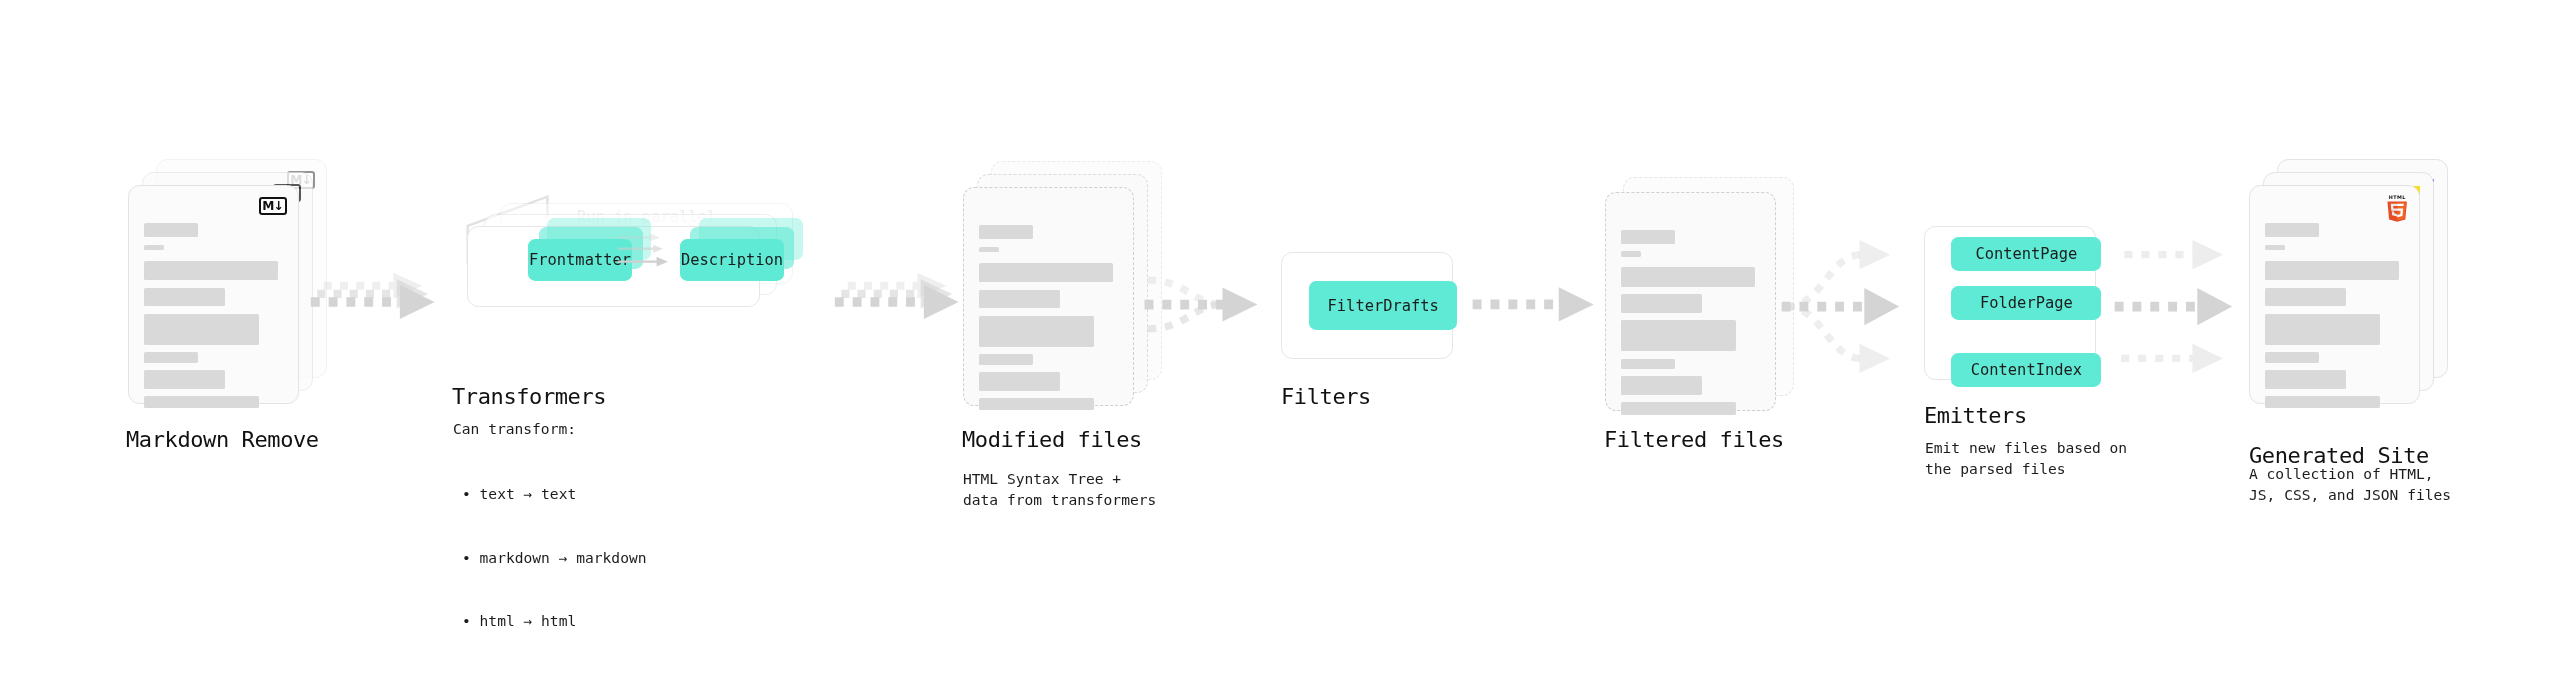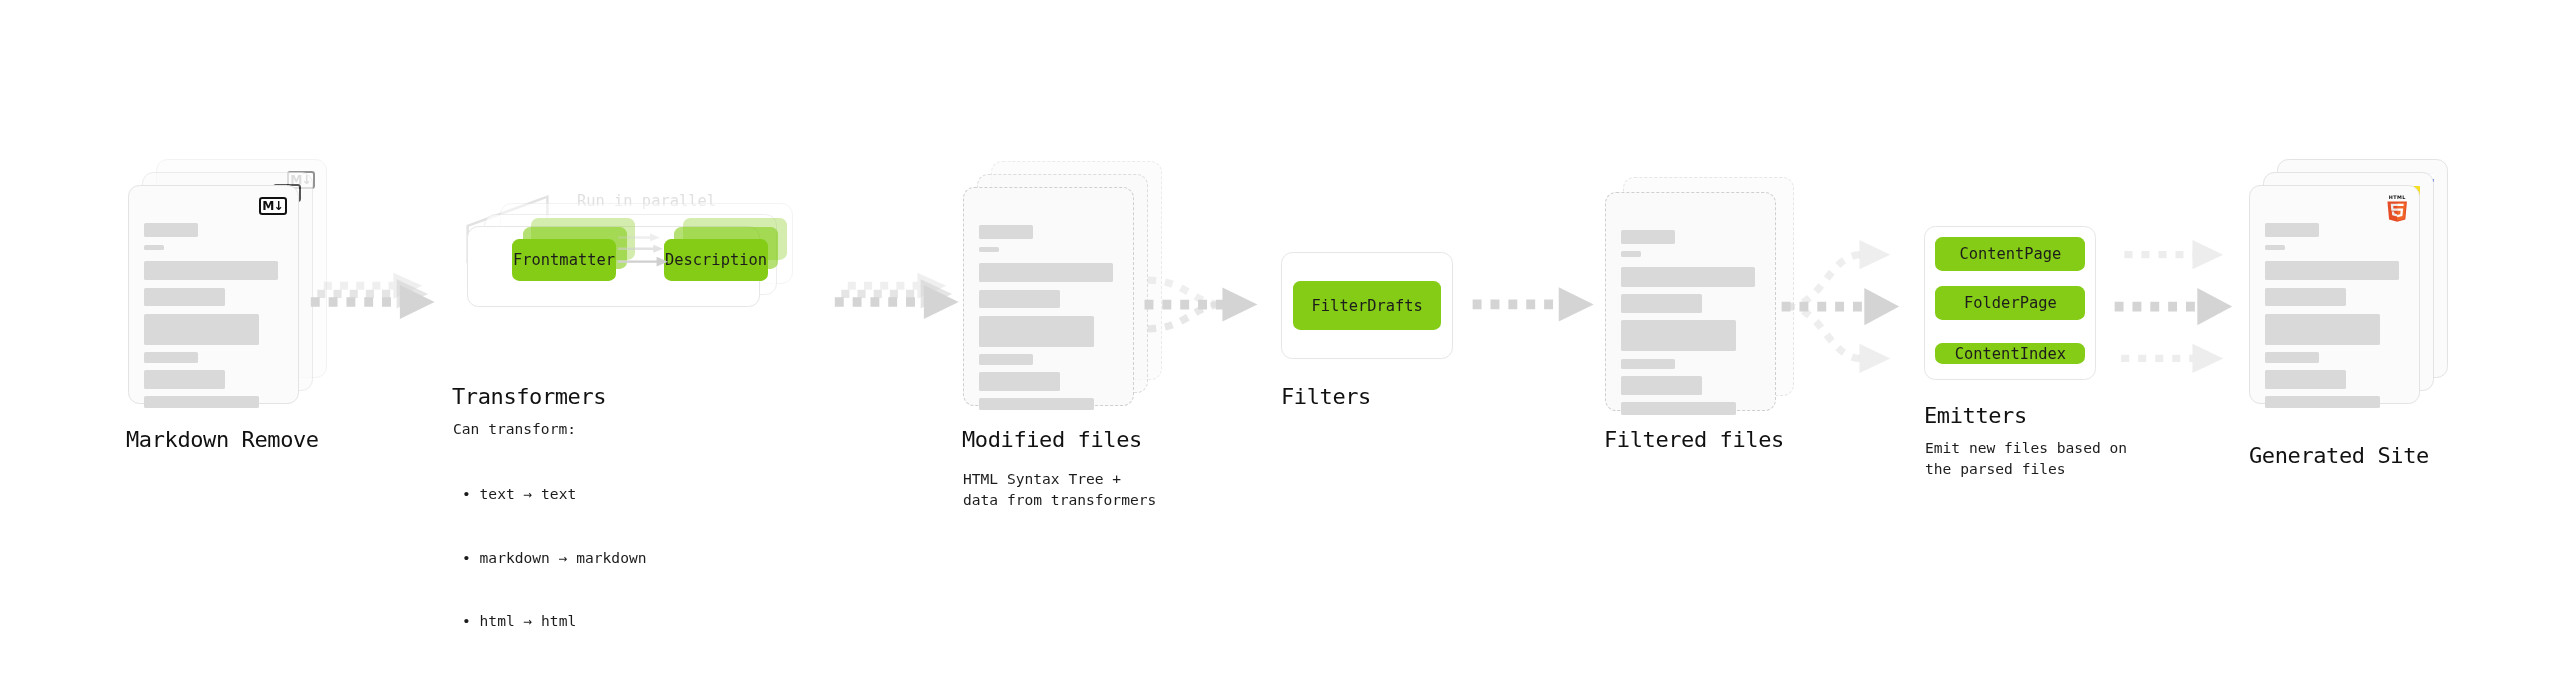--- a/index.html
+++ b/index.html
@@ -83,29 +83,30 @@
 
   
   .procbox {
     position: absolute;
     border: 1.6px solid #e6e6e6;
     border-radius: 11.4px;
     background: #ffffff;
     box-sizing: border-box;
   }
   .pill {
-    background: #84cc16;
+    background: #5eead4;
     border-radius: 7.3px;
     color: #1c1c1c;
     font-size: 15.4px;
     display: flex;
     align-items: center;
     justify-content: center;
     box-sizing: border-box;
     white-space: nowrap;
+    margin-left: 16px;
   }
 
   
   .title {
     position: absolute;
     font-size: 22px;
     letter-spacing: -0.4px;
     color: #111;
     white-space: nowrap;
   }
@@ -114,20 +115,21 @@
     font-size: 14.6px;
     line-height: 1.45;
     color: #1c1c1c;
     white-space: pre;
   }
   .annot {
     position: absolute;
     font-size: 15.4px;
     color: #e0e0e0;
     white-space: nowrap;
+    margin-top: 16px;
   }
   .bullets {
     position: absolute;
     font-size: 14.6px;
     line-height: 1.45;
     color: #1c1c1c;
     white-space: pre;
   }
 
   svg { display: block; overflow: visible; }
@@ -311,21 +313,21 @@
       <path d="M98 10 L136 28 L98 46 Z" fill="#d4d4d4" opacity="0.40"></path>
       <path d="M104 69 L147 92 L104 115 Z" fill="#d4d4d4"></path>
       <path d="M98 138 L136 156 L98 174 Z" fill="#d4d4d4" opacity="0.40"></path>
     </svg>
   </div>
 
   <div class="abs" style="left:1924px; top:226px;">
     <div class="procbox" style="left:0; top:0; width:172px; height:154px;"></div>
     <div class="pill abs" style="left:11.4px; top:11.4px; width:150px; height:34px;">ContentPage</div>
     <div class="pill abs" style="left:11.4px; top:60px; width:150px; height:34px;">FolderPage</div>
-    <div class="pill abs" style="left:11.4px; top:117px; width:150px; height:21px;">ContentIndex</div>
+    <div class="pill abs" style="left:11.4px; top:127px; width:150px; height:34px;">ContentIndex</div>
   </div>
 
   <div class="title" style="left:1924px; top:403px;">Emitters</div>
   <div class="caption" style="left:1925px; top:437px;">Emit new files based on
 the parsed files</div>
 
   <div class="abs" style="left:2113px; top:232px;">
     <svg width="150" height="154" viewBox="0 0 185 190">
       <g opacity="0.40">
         <line x1="14" y1="28" x2="100" y2="28" stroke="#d4d4d4" stroke-width="9" stroke-dasharray="10 11"></line>
@@ -377,15 +379,17 @@
         <span class="skel" style="width:81px;height:18.7px;"></span>
         <span class="skel" style="width:115px;height:31px;"></span>
         <span class="skel" style="width:54px;height:10.6px;"></span>
         <span class="skel" style="width:81px;height:18.7px;"></span>
         <span class="skel" style="width:115px;height:12.2px;"></span>
       </div>
     </div>
   </div>
 
   <div class="title" style="left:2249px; top:443px;">Generated Site</div>
+  <div class="caption" style="left:2249px; top:463px;">A collection of HTML,
+JS, CSS, and JSON files</div>
 
 </div>
 
 
 </body></html>

